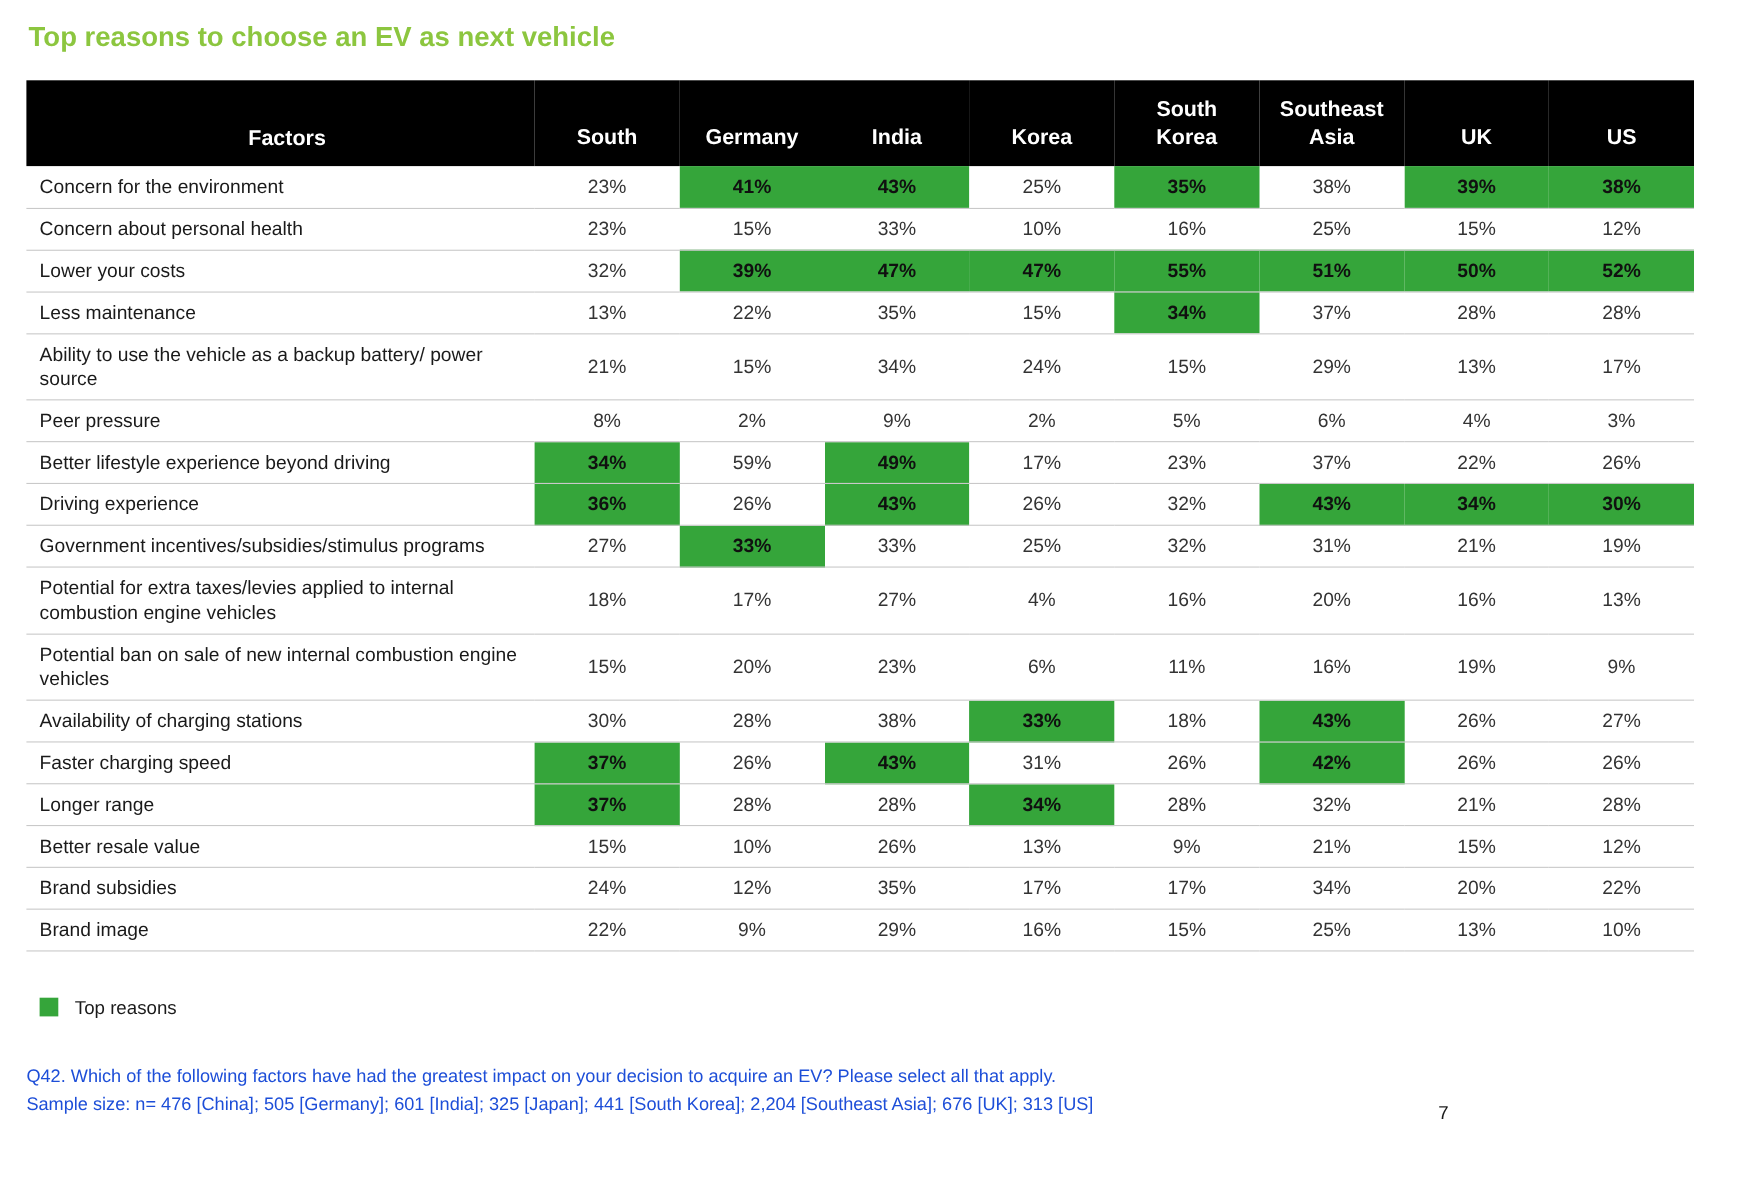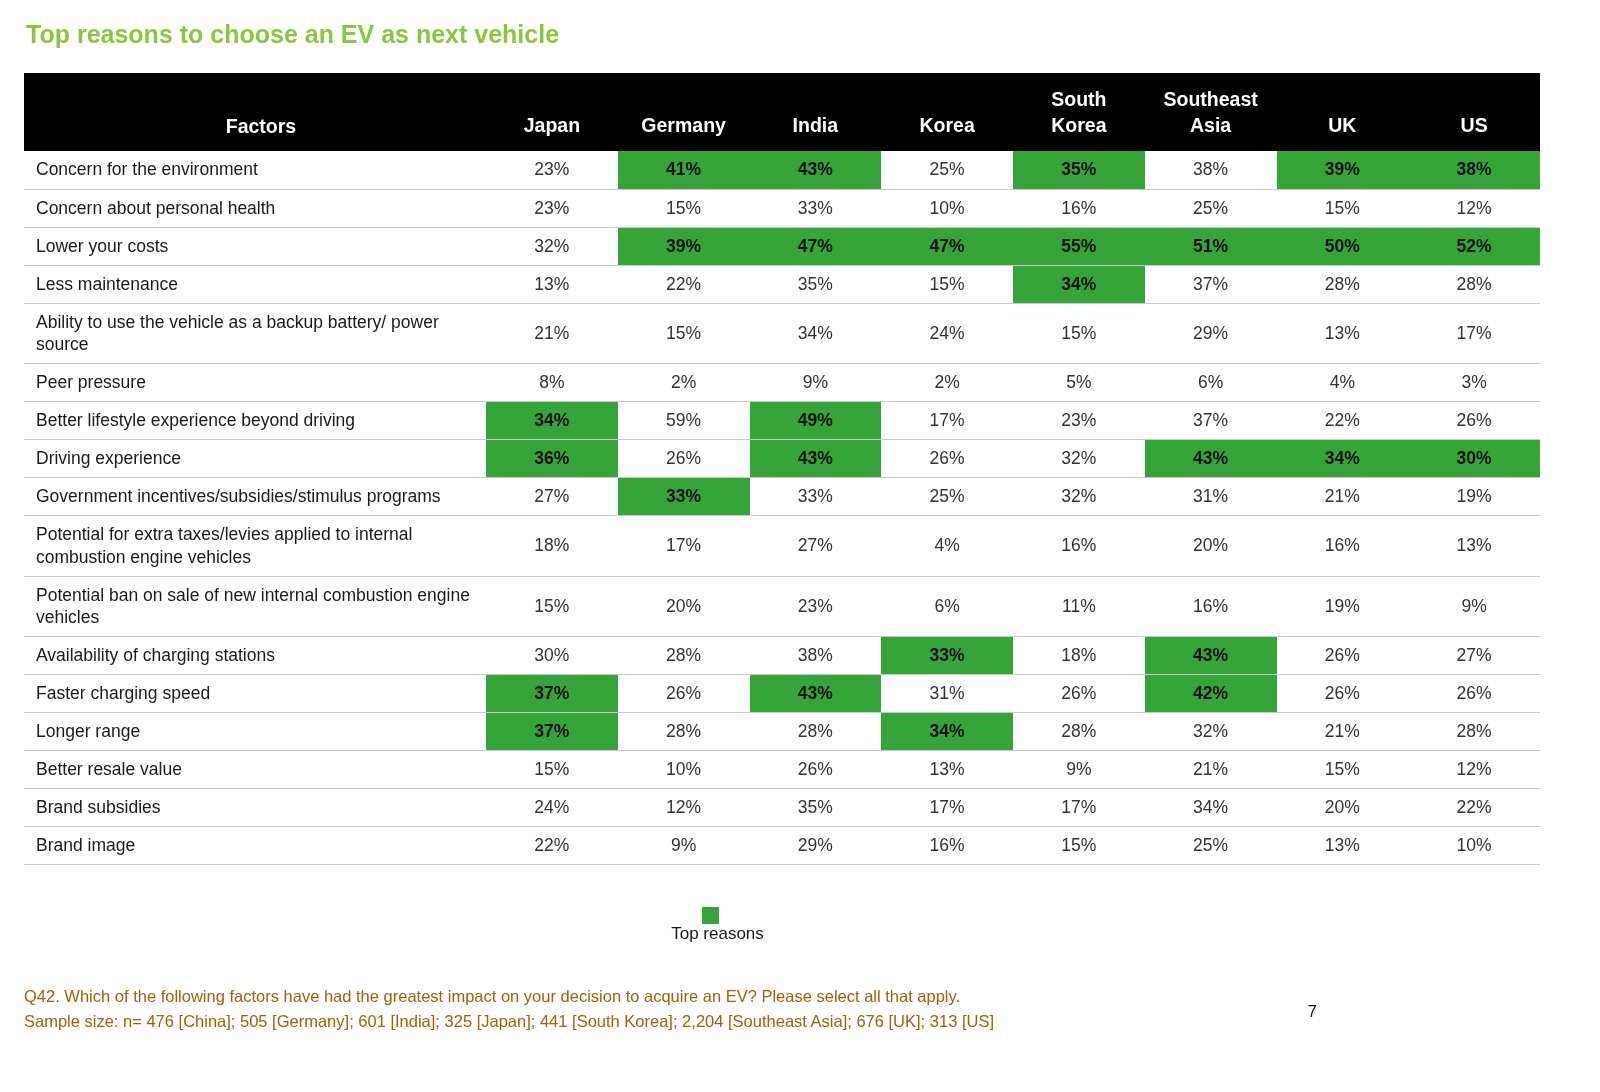--- a/index.html
+++ b/index.html
@@ -24,27 +24,27 @@
   th.factor-h { text-align:center; padding:0 0 13px 12px; }
   th.country-h { text-align:center; padding:12px 14px 13px; line-height:1.3; }
   tbody td { border-bottom:1px solid #c9c9c9; font-size:17.5px; }
   tbody tr { height:38px; }
   td.factor { text-align:left; padding:7px 14px 7px 12px; line-height:1.3; }
   td.val { text-align:center; color:#333333; }
   td.val.hl {
     background:var(--highlight_green, #35A53A);
     font-weight:700; color:#101010;
   }
-  .legend { display:flex; align-items:center; margin:42px 0 0 12px;flex-direction:column; }
+  .legend { display:flex; align-items:flex-start; margin:42px 0 0 12px; }
   .legend-swatch {
     width:17px; height:17px; background:var(--highlight_green, #35A53A);
     display:inline-block; margin-right:15px;
   }
   .legend-label { font-size:17px; color:#1a1a1a; }
-  .footnote { margin:40px 0 0 0; font-size:16.5px; line-height:1.5; color:#a16207; }
+  .footnote { margin:40px 0 0 0; font-size:16.5px; line-height:1.5; color:#1d4ed8; }
   .page-number {
     position:absolute; right:106px; top:1002px; font-size:17px; color:#1a1a1a;
   }
 </style>
 </head>
 <body>
 
 <div class="page">
 
   <h1 class="title">Top reasons to choose an EV as next vehicle</h1>
@@ -57,21 +57,21 @@
         <col class="country-col">
         <col class="country-col">
       <col class="country-col">
         <col class="country-col">
         <col class="country-col">
         <col class="country-col">
     </colgroup>
     <thead>
         <tr>
           <th class="factor-h">Factors</th>
-          <th class="country-h">Japan</th>
+          <th class="country-h">South</th>
           <th class="country-h">Germany</th>
           <th class="country-h">India</th>
           <th class="country-h">Korea</th>
           <th class="country-h">South Korea</th>
           <th class="country-h">Southeast Asia</th>
           <th class="country-h">UK</th>
           <th class="country-h">US</th>
         </tr>
       </thead>
     <tbody>

